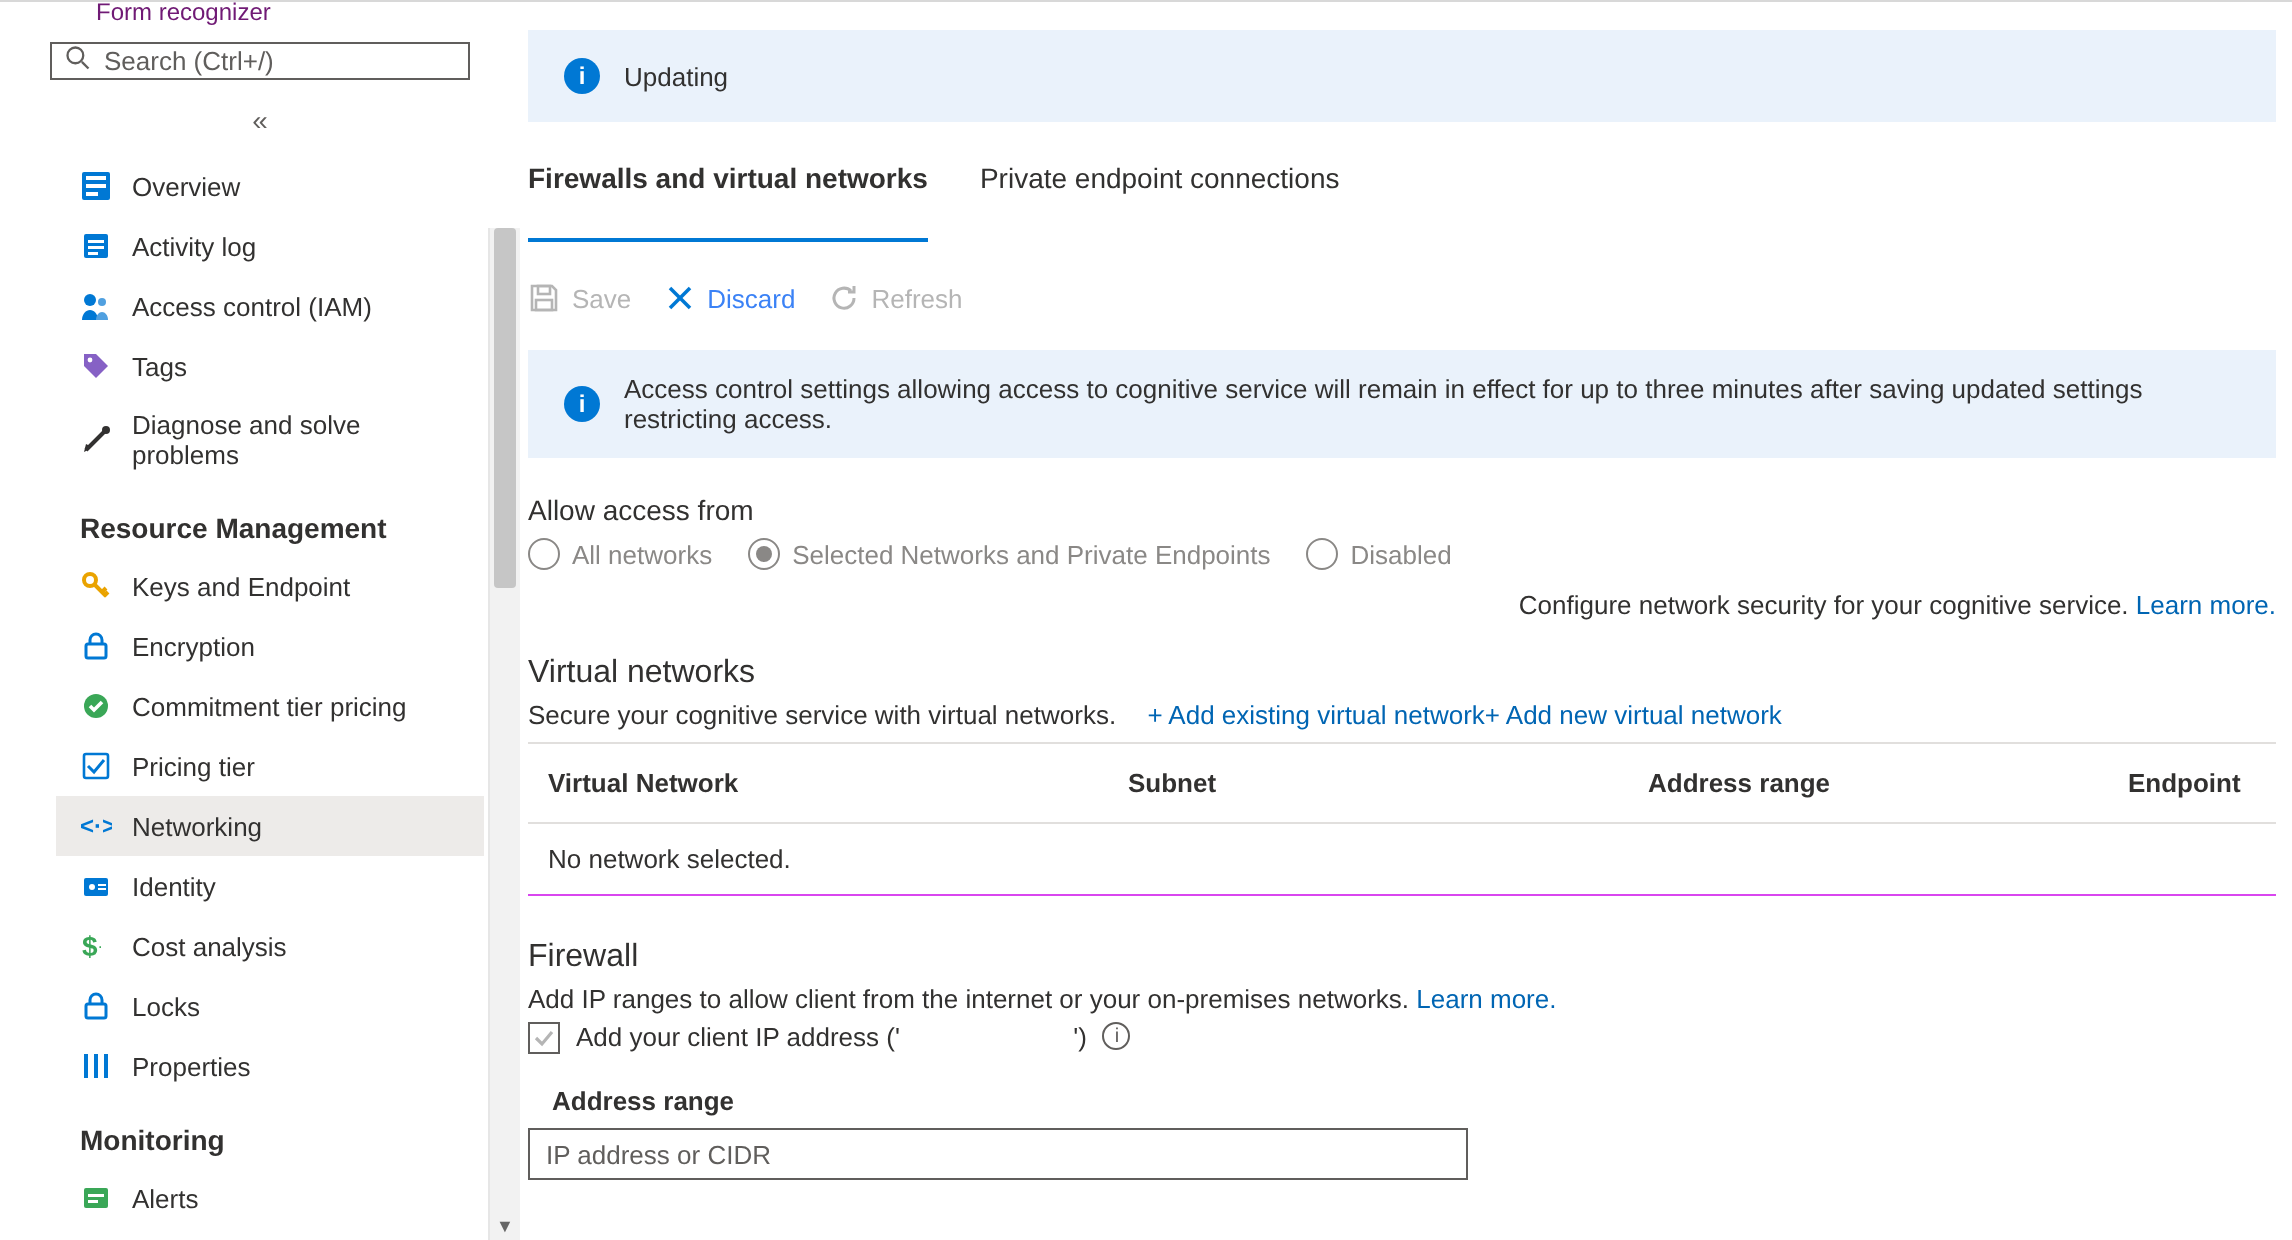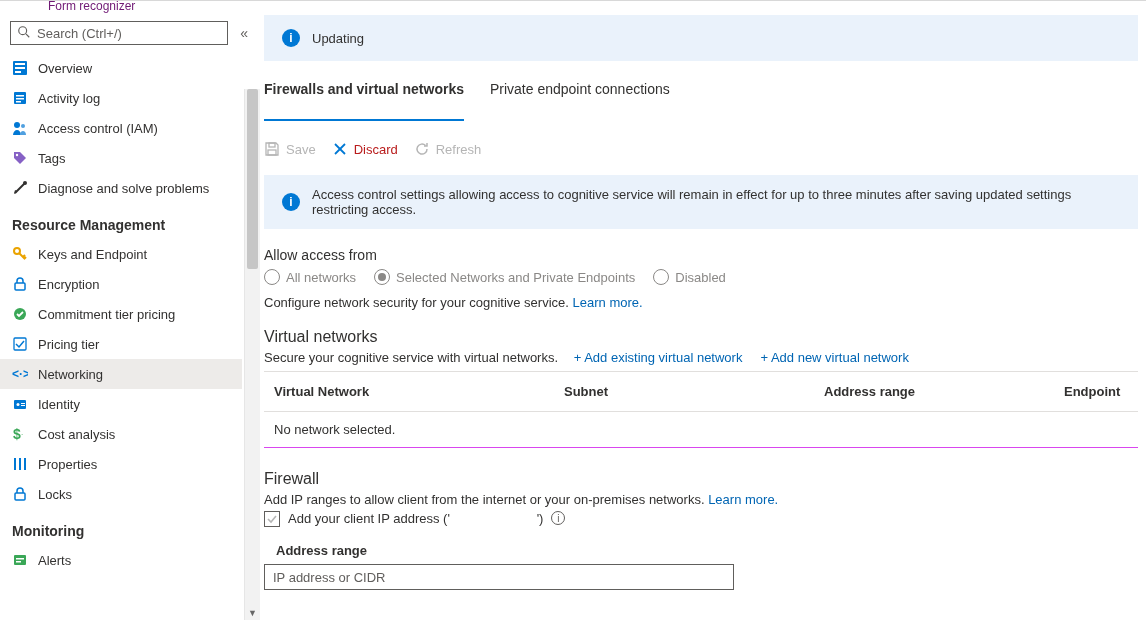--- a/index.html
+++ b/index.html
@@ -1,21 +1,21 @@
 <!DOCTYPE html>
 <html><head>
 <meta charset="utf-8">
 <style>
   * { box-sizing: border-box; margin: 0; padding: 0; }
   html, body { width: 1146px; height: 620px; font-family: "Segoe UI", Arial, sans-serif; font-size: 13px; color: #323130; background: #fff; overflow: hidden; }
   .root { display: flex; height: 100%; border-top: 1px solid #d8d8d8; }
   
   .sidebar { width: 260px; flex: none; display: flex; flex-direction: column; position: relative; }
   .svc-type { font-size: 12px; color: #701a75; padding: 0 0 4px 48px; margin-top: -2px; }
-  .search-row { display:flex; align-items:center; padding: 4px 10px 6px 10px; gap: 10px; }
+  .search-row { display:flex; align-items:center; padding: 4px 10px 6px 10px; gap: 10px; flex-direction: column; }
   .search-box { flex: 1; height: 24px; border: 1px solid #605e5c; display:flex; align-items:center; padding: 0 6px; gap: 6px; }
   .search-box input { border:none; outline:none; font-size: 13px; flex:1; background:transparent; color:#323130; }
   .search-box input::placeholder { color:#605e5c; }
   .collapse-icon { color:#605e5c; cursor:pointer; font-size: 14px; padding: 2px; }
   .nav-scroll { overflow-y: auto; position: relative; padding-right: 4px; padding-top: 2px; height: 100%; }
   .nav-scroll::-webkit-scrollbar { width: 14px; }
   .nav-scroll::-webkit-scrollbar-track { background: #f0f0f0; }
   .nav-scroll::-webkit-scrollbar-thumb { background: #c0c0c0; }
   .fake-scrollbar { position:absolute; right:0; top:38px; bottom:0; width:16px; background:#f2f2f2; border-left:1px solid #e6e6e6; }
   .fake-scrollbar .thumb { position:absolute; top:0; height:180px; left:2px; right:2px; background:#c6c6c6; border-radius:2px; }
@@ -36,25 +36,25 @@
   .toolbar { display:flex; align-items:center; gap: 16px; padding: 10px 0 18px 0; color:#bdbdbd; }
   .toolbar .tb-btn { display:flex; align-items:center; gap:6px; cursor:pointer; color:#5b5b5b; }
   .toolbar .tb-btn.disabled { color:#b5b5b5; }
   .toolbar .ic { width:16px; height:16px; display:flex; align-items:center; justify-content:center; }
   .info-banner { background:#eaf2fb; padding: 12px 18px; display:flex; align-items:center; gap:12px; margin-bottom: 18px; }
   .section-label { font-size: 14px; margin: 6px 0 6px 0; }
   .radio-row { display:flex; align-items:center; gap: 18px; margin-bottom: 10px; flex-wrap:wrap; }
   .radio { display:flex; align-items:center; gap: 6px; color:#8a8886; cursor:pointer; }
   .radio .circ { width:16px; height:16px; border:1px solid #8a8886; border-radius:50%; display:flex; align-items:center; justify-content:center; }
   .radio.selected .dot { width:8px; height:8px; background:#8a8886; border-radius:50%; }
-  .help { color:#323130; margin-bottom: 18px; }
+  .help { color:#323130; margin-bottom: 18px; text-align: right; }
   .help a, .link { color:#0065b3; text-decoration:none; cursor:pointer; }
   .subhead { font-size: 16px; margin: 6px 0 4px 0; }
   .subtext { color:#323130; margin-bottom: 4px; }
-  .vnet-actions { display:inline-flex; gap: 18px; margin-left: 12px; }
+  .vnet-actions { display:inline-flex; margin-left: 12px; }
   .table { width:100%; margin-top: 6px; }
   .table-head { display:flex; padding: 12px 10px; border-top:1px solid #e1dfdd; border-bottom:1px solid #e1dfdd; font-weight:600; }
   .table-head > div, .table-row > div { flex: none; }
   .col-vn { width: 290px; }
   .col-sub { width: 260px; }
   .col-ar { width: 240px; }
   .col-ep { flex: 1; }
   .table-row { display:flex; padding: 10px 10px; border-bottom:1px solid #d946ef; color:#323130;align-items:flex-end; }
   .firewall { margin-top: 22px; }
   .chk-row { display:flex; align-items:flex-start; gap: 8px; margin-top: 4px; }
@@ -79,21 +79,21 @@
               <circle cx="6.5" cy="6.5" r="4.5" fill="none" stroke="#605e5c" stroke-width="1.3"></circle>
               <line x1="10.2" y1="10.2" x2="14" y2="14" stroke="#605e5c" stroke-width="1.3"></line>
             </svg>
         </span>
         <input placeholder="Search (Ctrl+/)" style="">
       </div>
       <span class="collapse-icon">«</span>
     </div>
 
     <div style="position:relative; flex:1; overflow:hidden;">
-      <div class="nav-scroll" style="position:absolute; inset:0; padding-right:18px;">
+      <div class="nav-scroll" style="position:absolute; inset:0; padding-right:18px;padding-left:28px;">
 
         <div class="nav-item">
           <span class="icn">
               <svg width="16" height="16" viewBox="0 0 16 16">
                 <rect x="1" y="1" width="14" height="14" rx="1" fill="#0078d4"></rect>
                 <rect x="3" y="3" width="10" height="2" fill="#fff"></rect>
                 <rect x="3" y="7" width="10" height="2" fill="#fff"></rect>
                 <rect x="3" y="11" width="6" height="2" fill="#fff"></rect>
               </svg>
             </span>
@@ -203,35 +203,35 @@
               <svg width="16" height="16" viewBox="0 0 16 16">
                 <text x="1" y="13" font-size="14" font-weight="600" fill="#3aa757">$</text>
                 <text x="9" y="9" font-size="8" fill="#3aa757">.</text>
               </svg>
             </span>
           <span>Cost analysis</span>
         </div>
         <div class="nav-item">
           <span class="icn">
               <svg width="16" height="16" viewBox="0 0 16 16">
+                <rect x="3" y="7" width="10" height="7" rx="1" fill="none" stroke="#0078d4" stroke-width="1.5"></rect>
+                <path d="M5 7V5a3 3 0 016 0v2" fill="none" stroke="#0078d4" stroke-width="1.5"></path>
+              </svg>
+            </span>
+          <span>Locks</span>
+        </div>
+        <div class="nav-item">
+          <span class="icn">
+              <svg width="16" height="16" viewBox="0 0 16 16">
                 <rect x="2" y="2" width="2" height="12" fill="#0078d4"></rect>
                 <rect x="7" y="2" width="2" height="12" fill="#0078d4"></rect>
                 <rect x="12" y="2" width="2" height="12" fill="#0078d4"></rect>
               </svg>
             </span>
           <span>Properties</span>
-        </div>
-        <div class="nav-item">
-          <span class="icn">
-              <svg width="16" height="16" viewBox="0 0 16 16">
-                <rect x="3" y="7" width="10" height="7" rx="1" fill="none" stroke="#0078d4" stroke-width="1.5"></rect>
-                <path d="M5 7V5a3 3 0 016 0v2" fill="none" stroke="#0078d4" stroke-width="1.5"></path>
-              </svg>
-            </span>
-          <span>Locks</span>
         </div>
 
         <div class="nav-section">Monitoring</div>
 
         <div class="nav-item">
           <span class="icn">
               <svg width="16" height="16" viewBox="0 0 16 16">
                 <rect x="2" y="3" width="12" height="10" rx="1" fill="#3aa757"></rect>
                 <rect x="4" y="6" width="8" height="1.5" fill="#fff"></rect>
                 <rect x="4" y="9" width="5" height="1.5" fill="#fff"></rect>
@@ -265,21 +265,21 @@
         <div class="tb-btn disabled">
           <span class="ic">
               <svg width="16" height="16" viewBox="0 0 16 16">
                 <path d="M2 2h10l2 2v10H2z" fill="none" stroke="#b5b5b5" stroke-width="1.3"></path>
                 <rect x="5" y="2" width="6" height="4" fill="none" stroke="#b5b5b5" stroke-width="1.3"></rect>
                 <rect x="4" y="9" width="8" height="5" fill="none" stroke="#b5b5b5" stroke-width="1.3"></rect>
               </svg>
             </span>
           <span>Save</span>
         </div>
-        <div class="tb-btn" style="color:#b91c1c">
+        <div class="tb-btn" style="color:#3b82f6">
           <span class="ic">
               <svg width="16" height="16" viewBox="0 0 16 16">
                 <line x1="3" y1="3" x2="13" y2="13" stroke="#0078d4" stroke-width="1.8"></line>
                 <line x1="13" y1="3" x2="3" y2="13" stroke="#0078d4" stroke-width="1.8"></line>
               </svg>
             </span>
           <span>Discard</span>
         </div>
         <div class="tb-btn disabled">
           <span class="ic">

